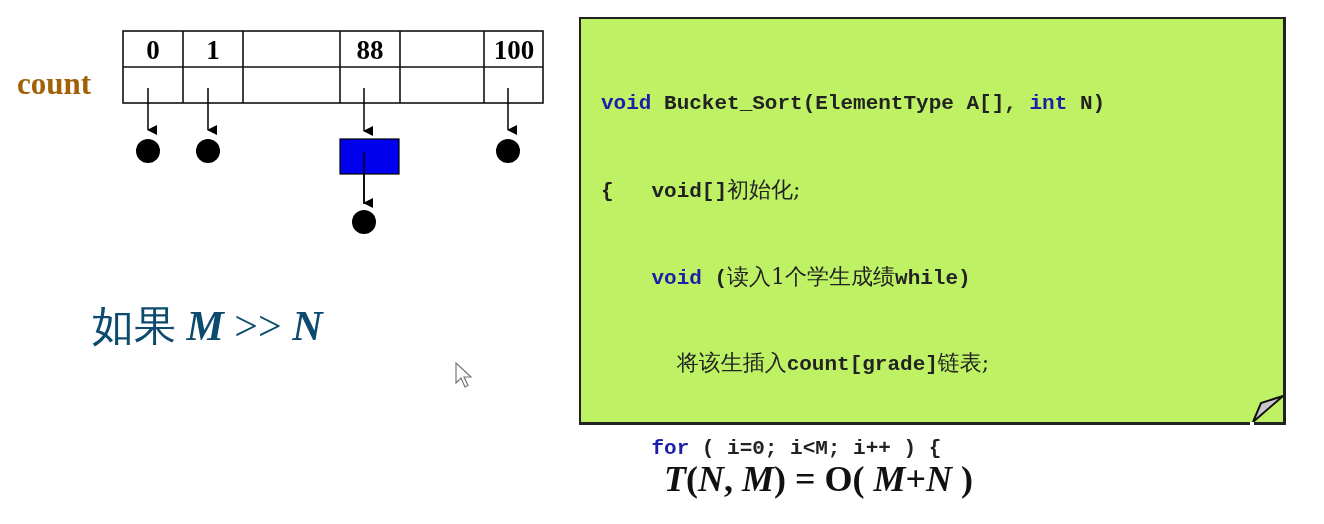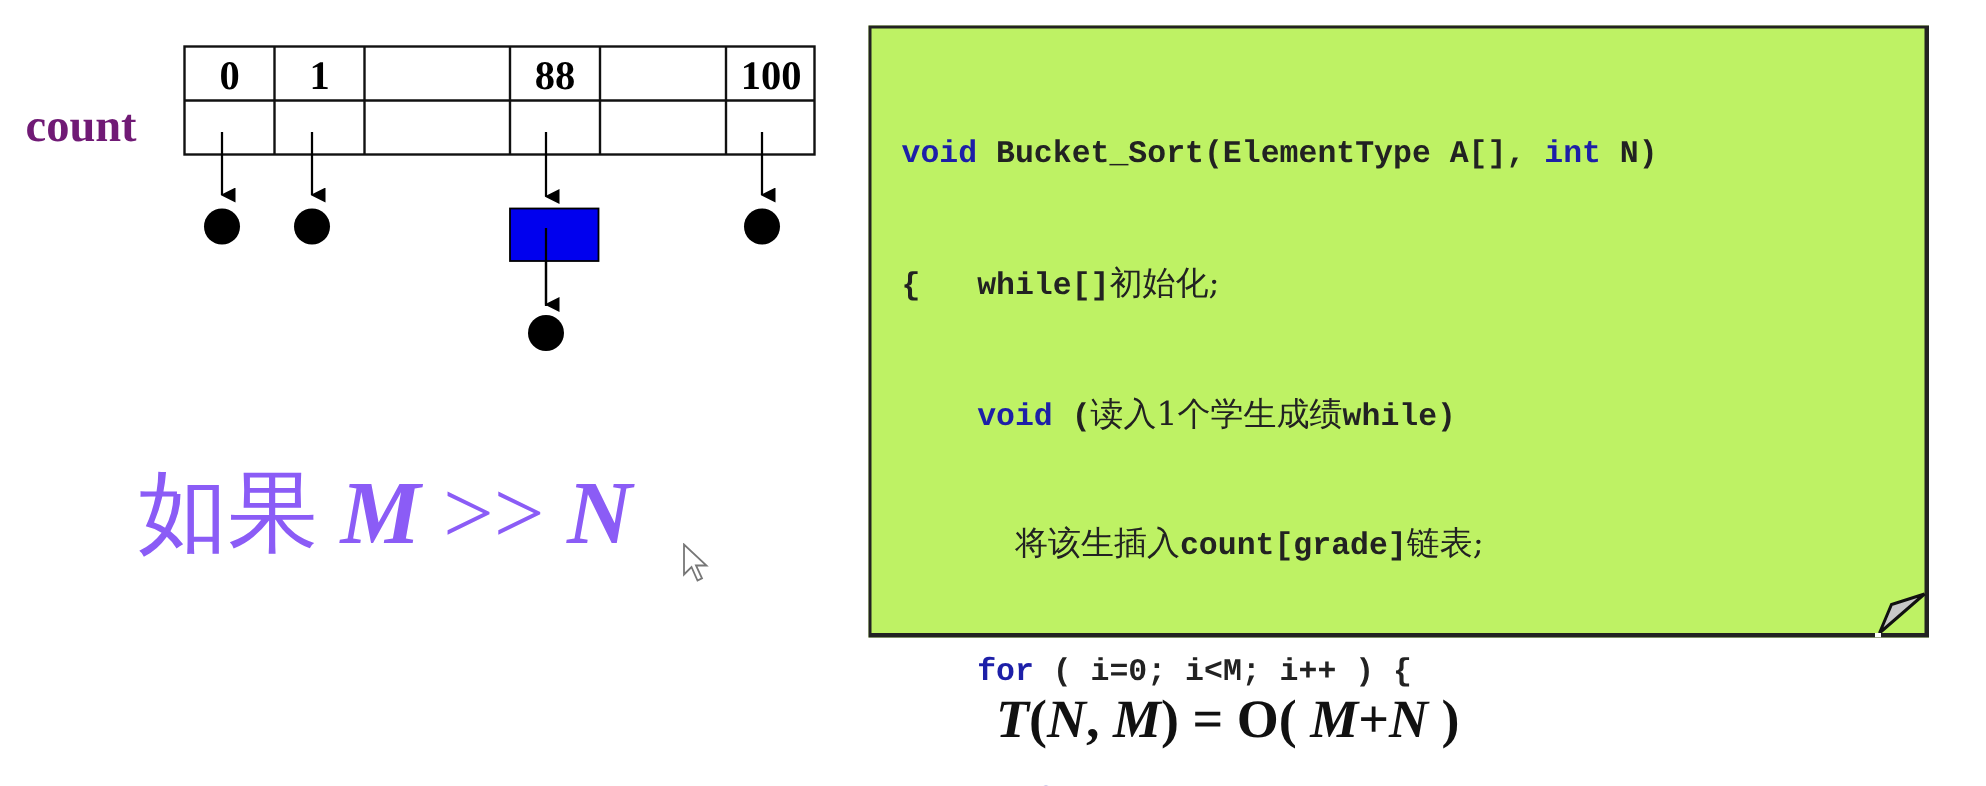--- a/index.html
+++ b/index.html
@@ -3,25 +3,25 @@
   <meta charset="utf-8">
   <style>
     html, body { margin: 0; padding: 0; }
     body {
       width: 1324px; height: 524px; background: #ffffff; position: relative; overflow: hidden;
       font-family: "Liberation Serif", serif;
     }
     #diagram { position: absolute; left: 0; top: 0; width: 560px; height: 260px; }
     .count-label {
       position: absolute; left: 17px; top: 66px; font-family: "Liberation Serif", serif;
-      font-weight: bold; font-size: 31px; color: #701a75;
+      font-weight: bold; font-size: 31px; color: #a16207;
     }
     .question {
-      position: absolute; left: 92px; top: 306px; font-family: "Liberation Serif", "DejaVu Serif", serif;
-      font-size: 60px; line-height: 72px; color: #8b5cf6;
+      position: absolute; left: 92px; top: 290px; font-family: "Liberation Serif", "DejaVu Serif", serif;
+      font-size: 42px; line-height: 72px; color: #0c4a6e;
     }
     .question .line2 { padding-left: 20px; }
     .question i { font-weight: bold; font-style: italic; }
     .cursor { position: absolute; left: 455px; top: 362px; }
     .code-box {
       position: absolute; left: 579px; top: 17px; width: 707px; height: 408px;
       border: 2px solid #222; border-bottom-width: 3px; border-right-width: 3px; box-sizing: border-box; background: #bef264;
     }
     .code {
       position: absolute; left: 20px; top: 19px; font-family: "Liberation Mono", "DejaVu Sans Mono", monospace;
@@ -82,21 +82,21 @@
   <div><span>如果 </span><i>M</i><span> &gt;&gt; </span><i>N</i></div>
 </div>
 
 <svg class="cursor" width="20" height="28" viewBox="0 0 20 28">
   <path d="M1,1 L1,21 L6,16 L10,25 L13,23.5 L9,15 L16,15 Z" fill="#fff" stroke="#777" stroke-width="1.2"></path>
 </svg>
 
 <div class="code-box">
   <div class="code">
     <div class="ln"><span class="kw">void</span><span> Bucket_Sort(ElementType A[], </span><span class="kw">int</span><span> N)</span></div>
-    <div class="ln"><span>{   </span><span>while[]</span><span class="cn">初始化;</span></div>
+    <div class="ln"><span>{   </span><span>void[]</span><span class="cn">初始化;</span></div>
     <div class="ln"><span>    </span><span class="kw">void</span><span> (</span><span class="cn">读入1个学生成绩</span><span>while)</span></div>
     <div class="ln"><span>      </span><span class="cn">将该生插入</span><span>count[grade]</span><span class="cn">链表;</span></div>
     <div class="ln"><span>    </span><span class="kw">for</span><span> ( i=0; i&lt;M; i++ ) {</span></div>
     <div class="ln"><span>      </span><span class="kw">if</span><span> ( count[i] )</span></div>
     
     
     
   </div>
   <svg class="curl" width="36" height="34" viewBox="0 0 36 34">
     <path d="M0,34 L36,0 L36,0" fill="none"></path>

